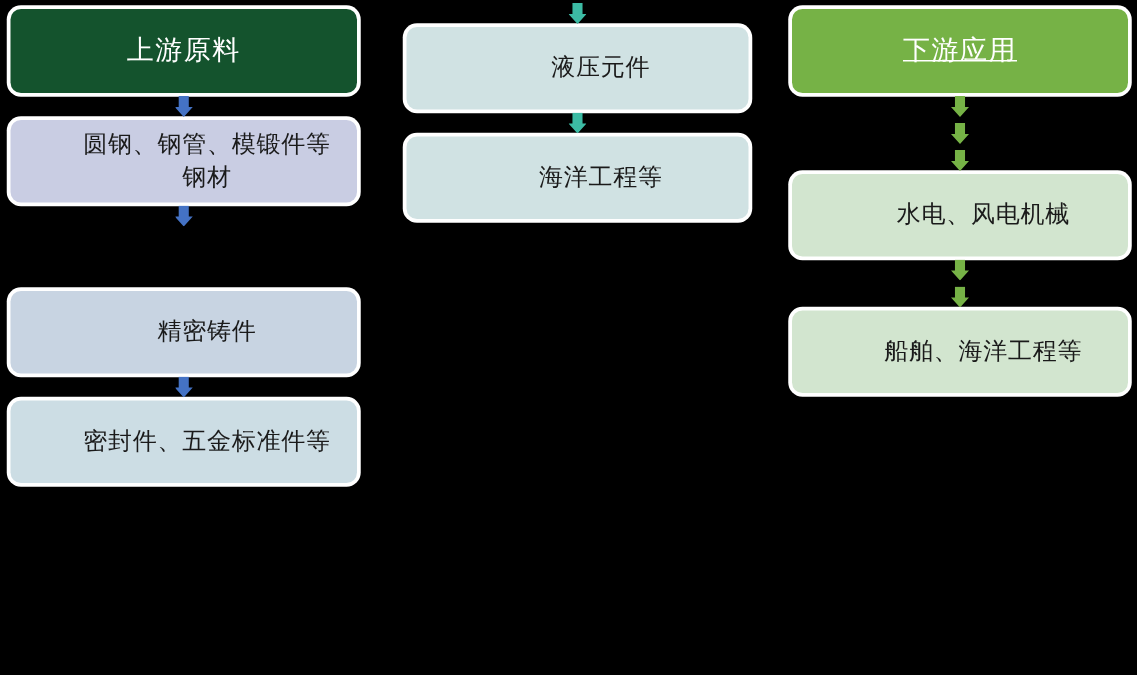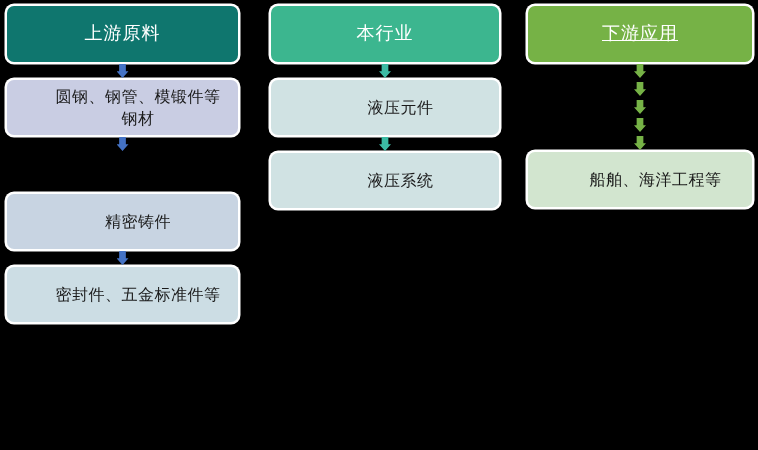--- a/index.html
+++ b/index.html
@@ -51,21 +51,21 @@
   }
   .node.body {
     height: 55px;
     color: #1a1a1a;
     font-size: 16px;
     letter-spacing: 0.5px;
     padding-left: 41px;
   }
 
   
-  #col-upstream   .node.header { background: #0f766e; }
+  #col-upstream   .node.header { background: #14532d; }
   #col-industry   .node.header { background: #3cb68f; }
   #col-downstream .node.header { background: #76b246; text-decoration: underline; }
 
   #col-upstream   .node.body.v0 { background: #c9cde3; }
   #col-upstream   .node.body.v1 { background: #c8d4e2; margin-top: 41px; }
   #col-upstream   .node.body.v2 { background: #ccdde4; text-align: right; }
   #col-industry   .node.body    { background: #d0e2e3; }
   #col-downstream .node.body    { background: #d2e5cf; }
 
   
@@ -102,42 +102,42 @@
         <i></i>
       </div>
     <div class="node body v1">精密铸件</div>
     <div class="arrow">
         <i></i>
       </div>
     <div class="node body v2">密封件、五金标准件等</div>
   </div>
 
   <div class="column" id="col-industry">
-    <div class="node header">本行业</div>
     <div class="arrow">
         <i></i>
       </div>
     <div class="node body">液压元件</div>
     <div class="arrow">
         <i></i>
       </div>
-    <div class="node body">液压系统</div>
+    <div class="node body">海洋工程等</div>
   </div>
 
   <div class="column" id="col-downstream">
     <div class="node header">下游应用</div>
     <div class="arrow">
         <i></i>
       </div>
     <div class="arrow">
         <i></i>
       </div>
     <div class="arrow">
         <i></i>
       </div>
+    <div class="node body">水电、风电机械</div>
     <div class="arrow">
         <i></i>
       </div>
     <div class="arrow">
         <i></i>
       </div>
     <div class="node body">船舶、海洋工程等</div>
   </div>
 
 </div>

